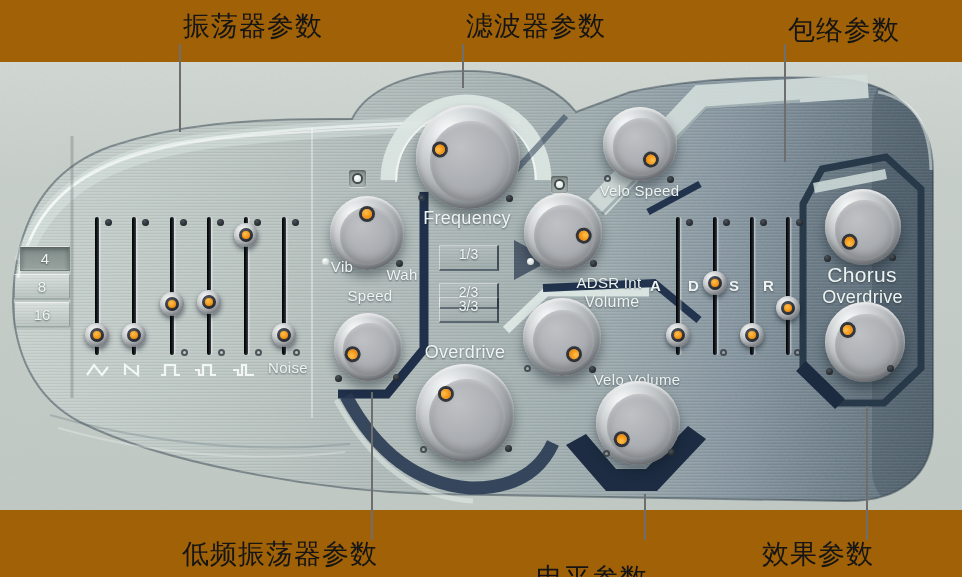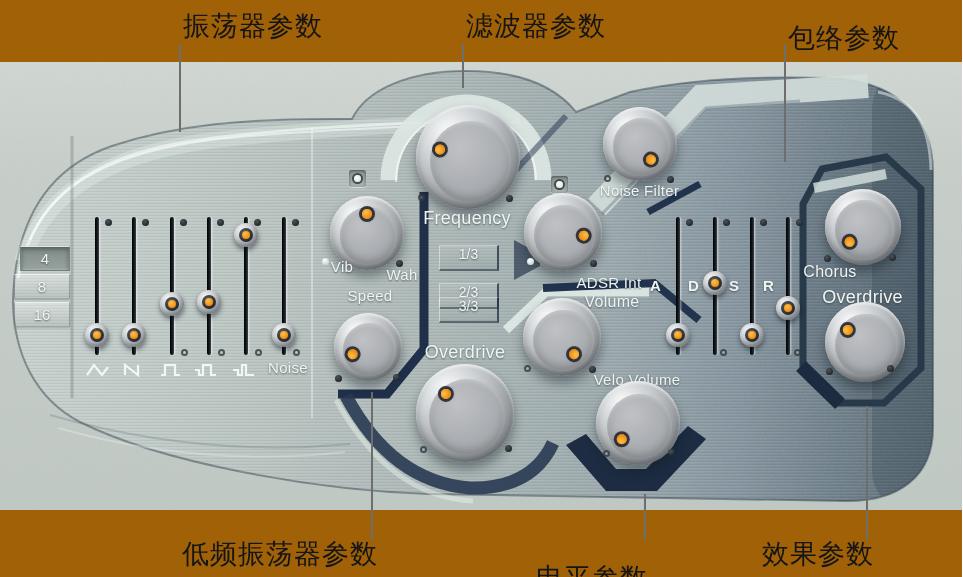--- a/index.html
+++ b/index.html
@@ -164,21 +164,21 @@
     <path d="M 312 128 L 312 418" stroke="rgba(255,255,255,.35)" stroke-width="2"></path>
     <path d="M 58 428 Q 200 468 345 452" fill="none" stroke="rgba(245,250,248,.3)" stroke-width="2"></path>
     <path d="M 50 415 Q 200 458 350 444" fill="none" stroke="rgba(70,90,100,.22)" stroke-width="2"></path>
     <path d="M 878 92 C 918 100 930 130 931 170" fill="none" stroke="rgba(240,247,245,.5)" stroke-width="3"></path>
   </svg>
 
   <div class="callout" style="left:183px;top:8px">振荡器参数</div>
   <div class="callout-line" style="left:179px;top:44px;height:88px"></div>
   <div class="callout" style="left:466px;top:8px">滤波器参数</div>
   <div class="callout-line" style="left:462px;top:44px;height:44px"></div>
-  <div class="callout" style="left:788px;top:20px">包络参数</div>
+  <div class="callout" style="left:788px;top:12px">包络参数</div>
   <div class="callout-line" style="left:784px;top:44px;height:118px"></div>
 
   <div class="callout" style="left:182px;top:536px">低频振荡器参数</div>
   <div class="callout-line" style="left:371px;top:392px;height:148px"></div>
   <div class="callout" style="left:536px;top:560px">电平参数</div>
   <div class="callout-line" style="left:644px;top:494px;height:46px"></div>
   <div class="callout" style="left:762px;top:536px">效果参数</div>
   <div class="callout-line" style="left:866px;top:406px;height:134px"></div>
 
   <div class="oct selected" style="left:20px;top:246px;width:48px;height:23px">
@@ -305,21 +305,21 @@
         <span class="knob-dot"></span>
       </div>
   </div>
 
   <div class="knob" style="left: 603px; top: 107px; width: 74px; height: 74px; --angle: 145;">
     <div class="knob-face"></div>
     <div class="knob-rotor">
         <span class="knob-dot"></span>
       </div>
   </div>
-  <div class="plabel" style="left:577px;top:182px;width:125px;font-size:15px">Noise Filter</div>
+  <div class="plabel" style="left:577px;top:182px;width:125px;font-size:15px">Velo Speed</div>
 
   <div class="led" style="left:551px;top:176px"></div>
   <div class="knob" style="left: 524px; top: 193px; width: 78px; height: 78px; --angle: 100;">
     <div class="knob-face"></div>
     <div class="knob-rotor">
         <span class="knob-dot"></span>
       </div>
   </div>
   <div class="plabel" style="left:549px;top:274px;width:120px;font-size:15px">ADSR Int</div>
 
@@ -379,21 +379,21 @@
 
   <div class="ringdot" style="left:720px;top:349px"></div>
   <div class="ringdot" style="left:794px;top:349px"></div>
 
   <div class="knob" style="left: 825px; top: 189px; width: 76px; height: 76px; --angle: 222;">
     <div class="knob-face"></div>
     <div class="knob-rotor">
         <span class="knob-dot"></span>
       </div>
   </div>
-  <div class="plabel" style="left:780px;top:263px;width:100px;font-size:16px">Chorus</div>
+  <div class="plabel" style="left:812px;top:263px;width:100px;font-size:21px">Chorus</div>
   <div class="plabel" style="left:805px;top:287px;width:115px;font-size:18px">Overdrive</div>
   <div class="knob" style="left: 825px; top: 302px; width: 80px; height: 80px; --angle: 305;">
     <div class="knob-face"></div>
     <div class="knob-rotor">
         <span class="knob-dot"></span>
       </div>
   </div>
 
   <div class="screw light" style="left:322px;top:258px"></div>
   <div class="screw" style="left:396px;top:260px"></div>

